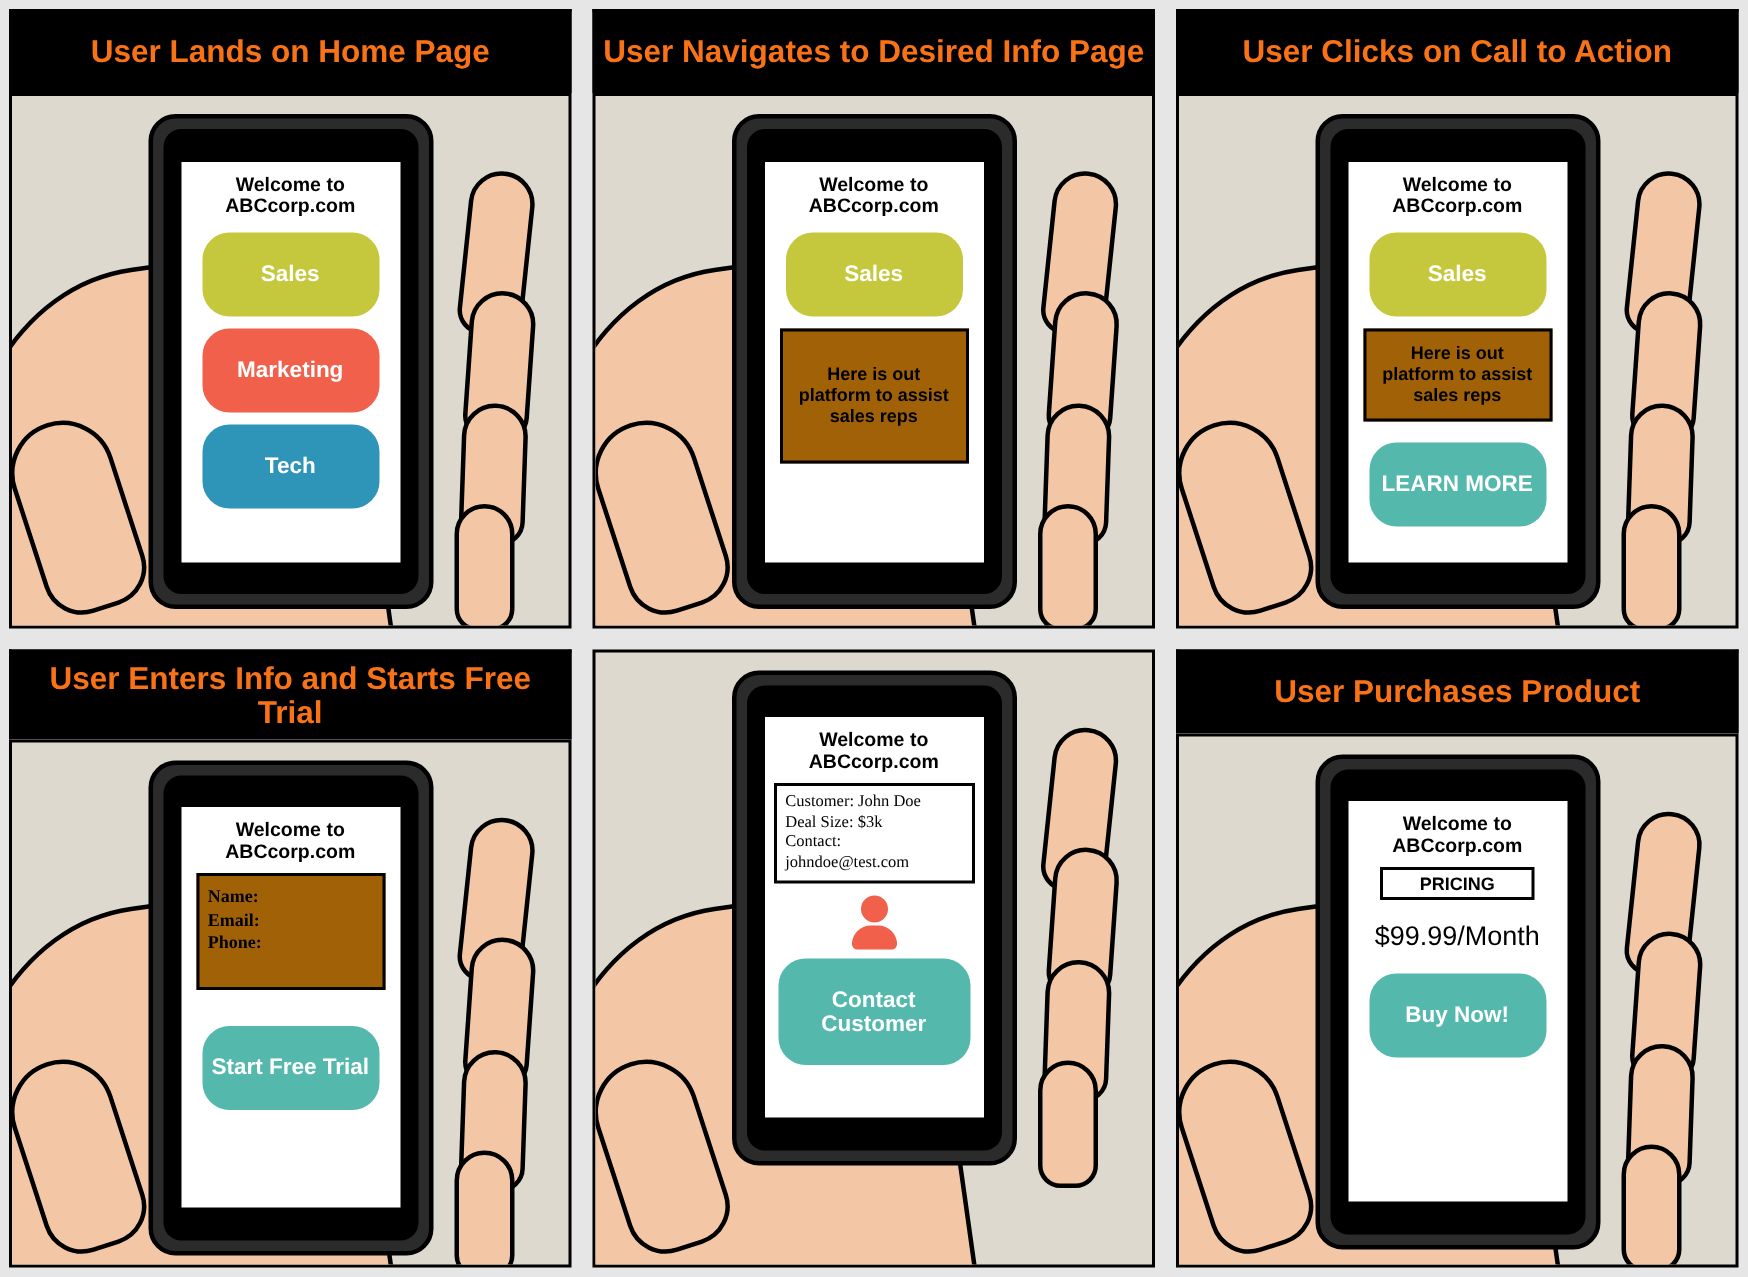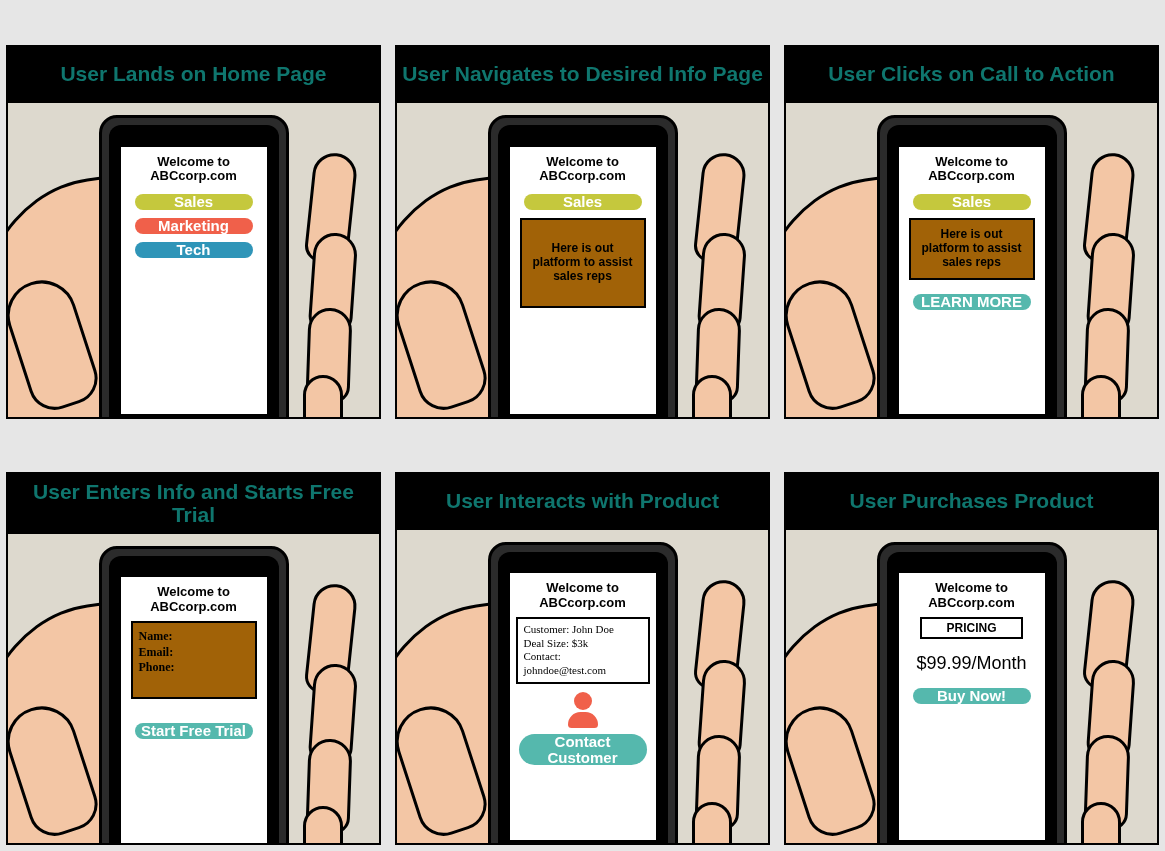--- a/index.html
+++ b/index.html
@@ -15,35 +15,34 @@
     gap: 14px;
     width: 1153px;
     height: 839px;
   }
   .panel {
     display: flex;
     flex-direction: column;
   }
   .panel-title {
     background: #000;
-    color: #0f766e;
+    color: #f97316;
     font-family: 'Arial Narrow', Arial, sans-serif;
     font-stretch: condensed;
     font-weight: bold;
     font-size: 21px;
     text-align: center;
     padding: 6px 3px;
     border: 2px solid #000;
     border-bottom: none;
     min-height: 56px;
     display: flex;
     align-items: center;
     justify-content: center;
     line-height: 1.1;
-    margin-top: 39px;
   }
   .panel-scene {
     flex: 1;
     border: 2px solid #000;
     background: #ddd9ce;
     position: relative;
     overflow: hidden;
   }
 
   
@@ -129,21 +128,21 @@
     text-align: center;
     line-height: 1.15;
     margin-bottom: 6px;
   }
   .btn {
     width: 118px;
     border-radius: 18px;
     color: #fff;
     font-weight: bold;
     text-align: center;
-    padding: 0 4px;
+    padding: 20px 4px;
     margin: 4px 0;
     font-size: 15px;
     line-height: 1.05;
   }
   .btn-olive { background: #c5c83d; }
   .btn-coral { background: #f0604a; }
   .btn-blue  { background: #2f95b8; }
   .btn-teal  { background: #55b8ad; }
   .box {
     border: 2px solid #000;
@@ -298,21 +297,20 @@
             <div class="spacer-lg"></div>
             <div class="btn btn-teal">Start Free Trial</div>
           </div>
         </div>
       </div>
       <div class="thumb"></div>
     </div>
   </div>
 
   <div class="panel">
-    <div class="panel-title">User Interacts with Product</div>
     <div class="panel-scene">
       <div class="hand">
         <div class="palm"></div>
         <div class="finger f1"></div>
           <div class="finger f2"></div>
           <div class="finger f3"></div>
           <div class="finger f4"></div>
       </div>
       <div class="phone">
         <div class="phone-inner">

